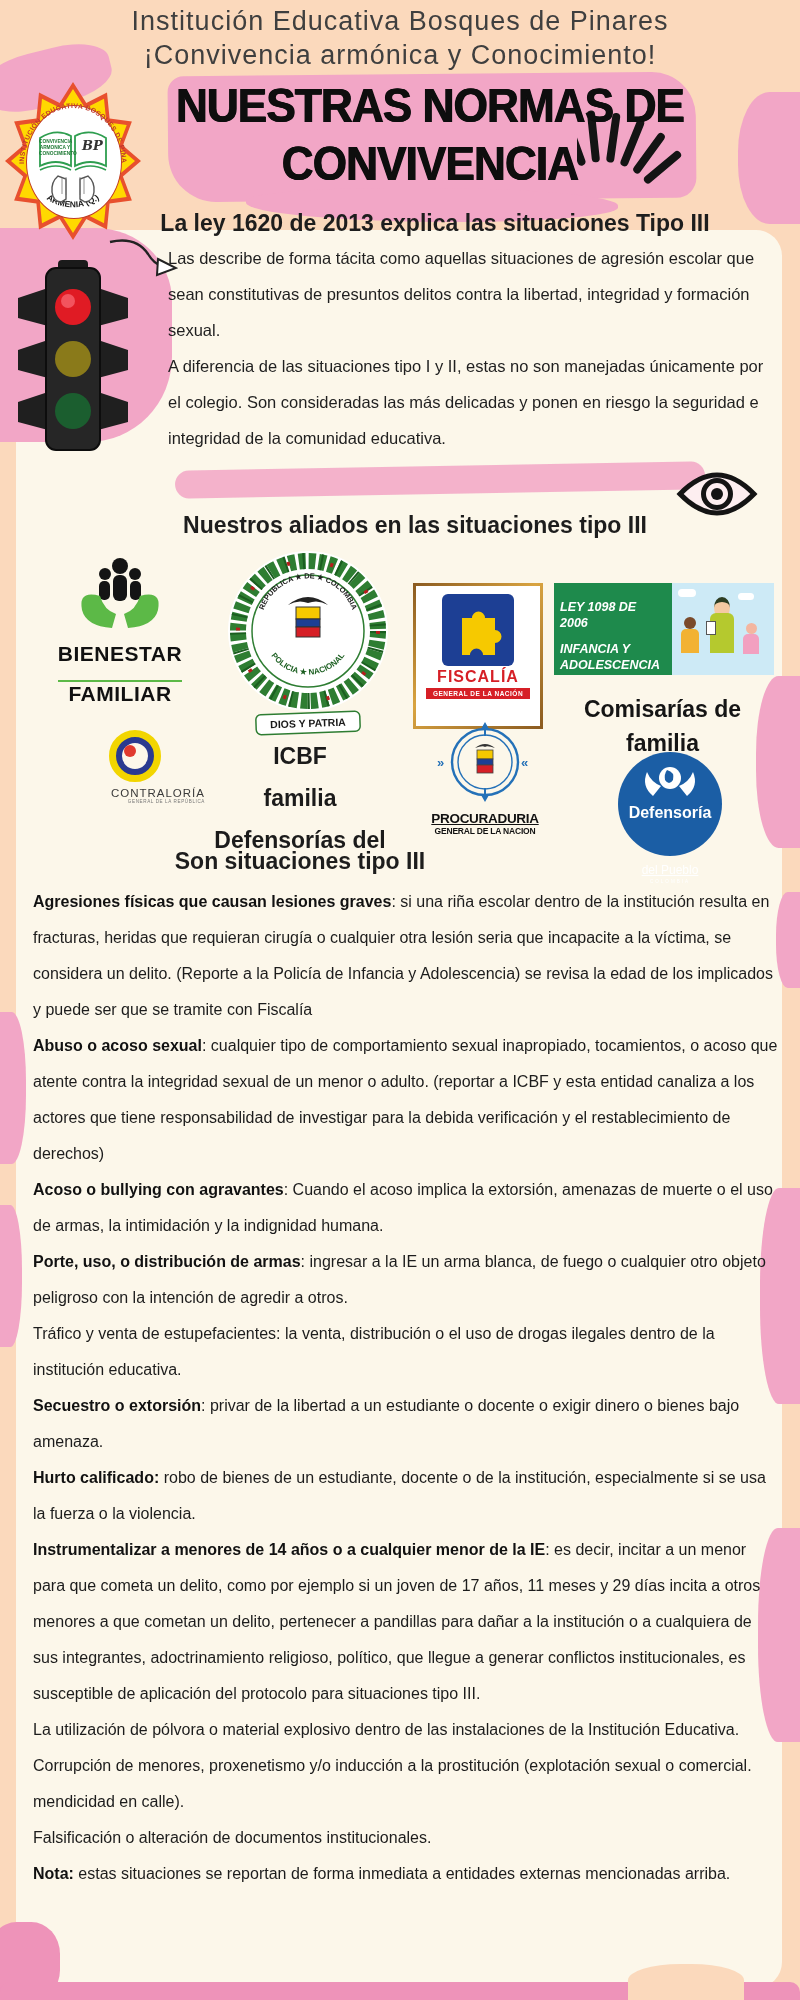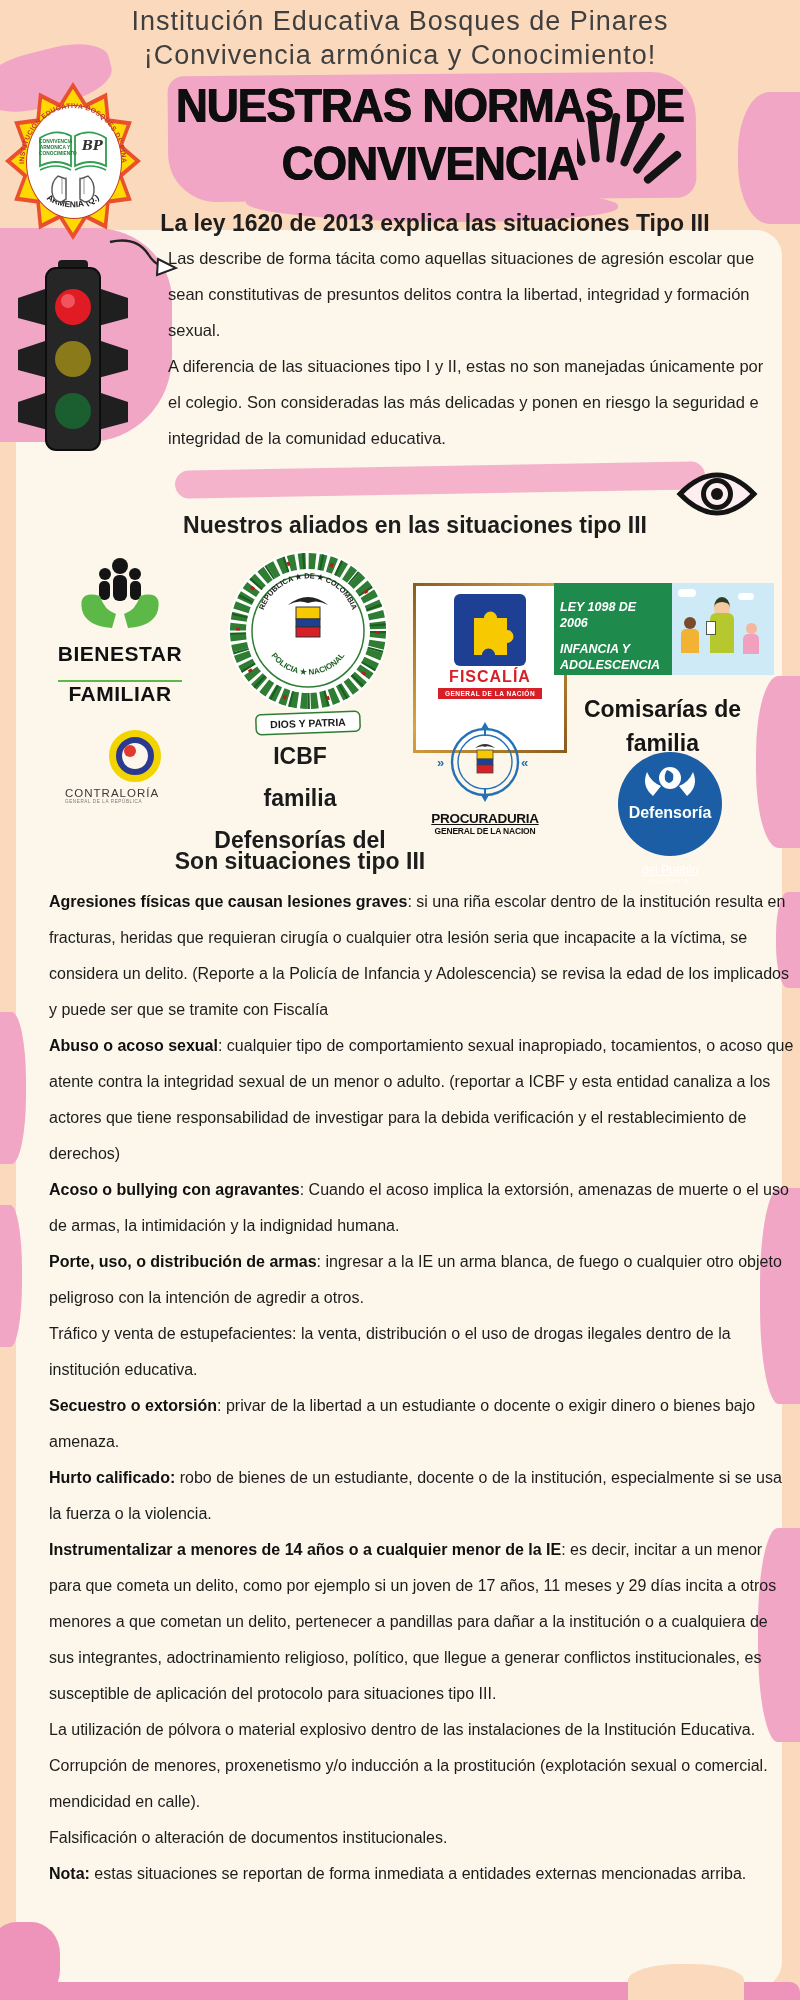--- a/index.html
+++ b/index.html
@@ -35,54 +35,54 @@
   .h2{position:absolute;font-weight:bold;color:#1d1d1d;font-size:23px;text-align:center;z-index:4;}
   
   .lawTxt{position:absolute;left:168px;top:240px;width:598px;font-size:16.5px;line-height:36px;
           color:#1f1f1f;z-index:4;}
   .lawTxt p{margin:0;}
   
   .logoBox{position:absolute;z-index:4;text-align:center;}
   .bienestarTxt{font-size:21px;font-weight:bold;color:#111;line-height:24px;letter-spacing:.5px;}
   .bienestarTxt .u{border-bottom:2px solid #5cb947;display:inline-block;padding-bottom:14px;}
   .fisCard{position:absolute;left:413px;top:583px;width:122px;height:138px;
-           background:linear-gradient(135deg,#8a5a20,#d9a441 45%,#8a5a20);padding:16px;z-index:4;}
+           background:linear-gradient(135deg,#8a5a20,#d9a441 45%,#8a5a20);padding:4px;z-index:4;}
   .fisInner{position:absolute;left:3px;top:3px;right:3px;bottom:3px;background:#fff;text-align:center;}
   .fisBlue{width:72px;height:72px;margin:8px auto 2px;background:#1d3f94;border-radius:6px;
            display:flex;align-items:center;justify-content:center;}
   .fisName{color:#d61f26;font-weight:bold;font-size:16px;letter-spacing:1px;}
   .fisBar{margin:2px auto 0;width:104px;background:#d61f26;color:#fff;font-size:6.5px;
           font-weight:bold;padding:2px 0;letter-spacing:.5px;}
   .leyCard{position:absolute;left:554px;top:583px;width:220px;height:92px;display:flex;z-index:4;}
   .leyGreen{width:118px;background:#1e8a4c;color:#fff;font-weight:bold;font-style:italic;
             font-size:12.5px;line-height:16px;padding:16px 6px;box-sizing:border-box;text-align:left;}
   .leySky{position:relative;flex:1;background:#cdeaf6;overflow:hidden;}
   .comisarias{position:absolute;left:545px;top:692px;width:235px;text-align:center;font-weight:bold;
               font-size:23px;line-height:34px;color:#151515;z-index:4;}
-  .contraloria{position:absolute;left:65px;top:730px;width:140px;text-align:left;z-index:4;}
+  .contraloria{position:absolute;left:65px;top:730px;width:140px;text-align:right;z-index:4;}
   .ctrlRing{width:34px;height:34px;margin:0 auto;border-radius:50%;border:9px solid #f2d500;
             box-shadow:0 0 0 2px #fff inset;position:relative;}
   .ctrlRing::before{content:"";position:absolute;left:-2px;top:-2px;right:-2px;bottom:-2px;
             border:6px solid #2a3a90;border-radius:50%;}
   .ctrlRing::after{content:"";position:absolute;left:6px;top:6px;width:12px;height:12px;
             background:#e0392e;border-radius:50%;}
   .ctrlName{font-size:11.5px;letter-spacing:1px;color:#3a3a3a;margin-top:5px;}
   .ctrlSub{font-size:4.6px;letter-spacing:.6px;color:#777;}
   .epss{position:absolute;left:200px;top:735px;width:200px;text-align:center;font-weight:bold;
         font-size:23px;line-height:42px;color:#1b1b1b;z-index:4;}
   .procu{position:absolute;left:425px;top:720px;width:120px;text-align:center;z-index:4;}
   .procuT1{font-size:13.5px;font-weight:bold;color:#111;letter-spacing:-.3px;line-height:14px;text-decoration:underline;}
   .procuT2{font-size:8.5px;font-weight:bold;color:#111;letter-spacing:-.2px;}
   .defpu{position:absolute;left:618px;top:752px;width:104px;height:104px;background:#1b5ea5;
          border-radius:50%;text-align:center;color:#fff;z-index:4;}
   .defT1{font-size:16px;font-weight:bold;line-height:13px;}
   .defT2{font-size:12px;font-weight:normal;text-decoration:underline;line-height:14px;margin-top:44px;}
   .defT3{font-size:4.6px;letter-spacing:2px;margin-top:2px;}
   
-  .items{position:absolute;left:49px;top:884px;width:748px;font-size:16px;line-height:36px;
+  .items{position:absolute;left:33px;top:884px;width:748px;font-size:16px;line-height:36px;
          color:#1c1c1c;z-index:4;}
   .items p{margin:0;}
   .items b{color:#111;}
 </style>
 </head>
 <body>
 
 <div class="poster">
 
   <div class="cream"></div>

